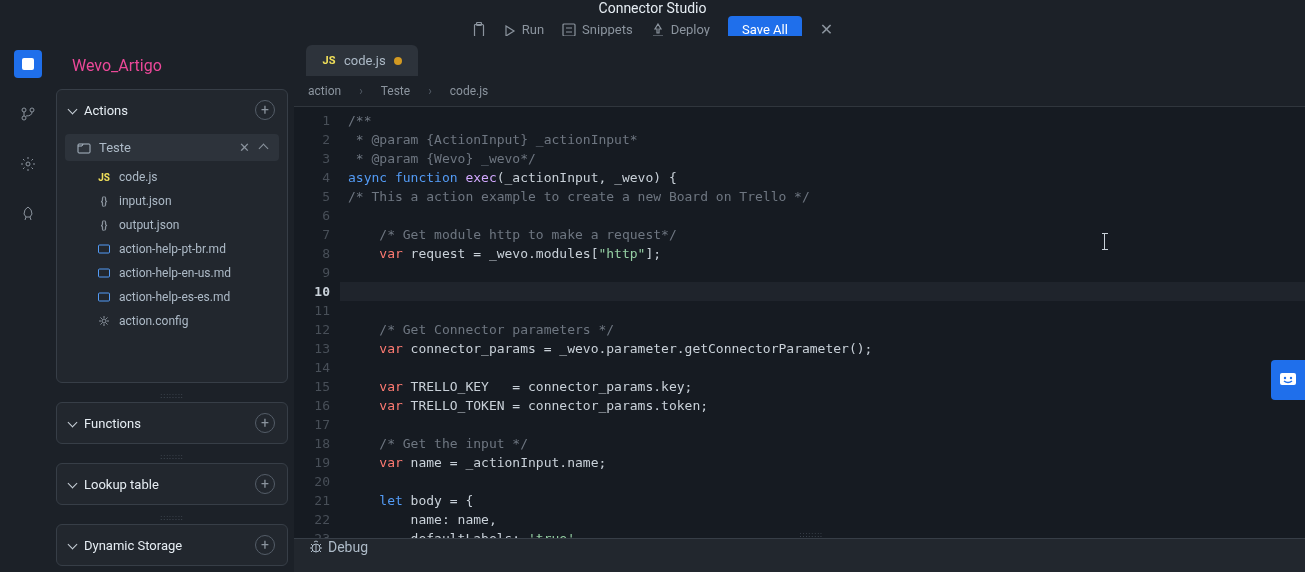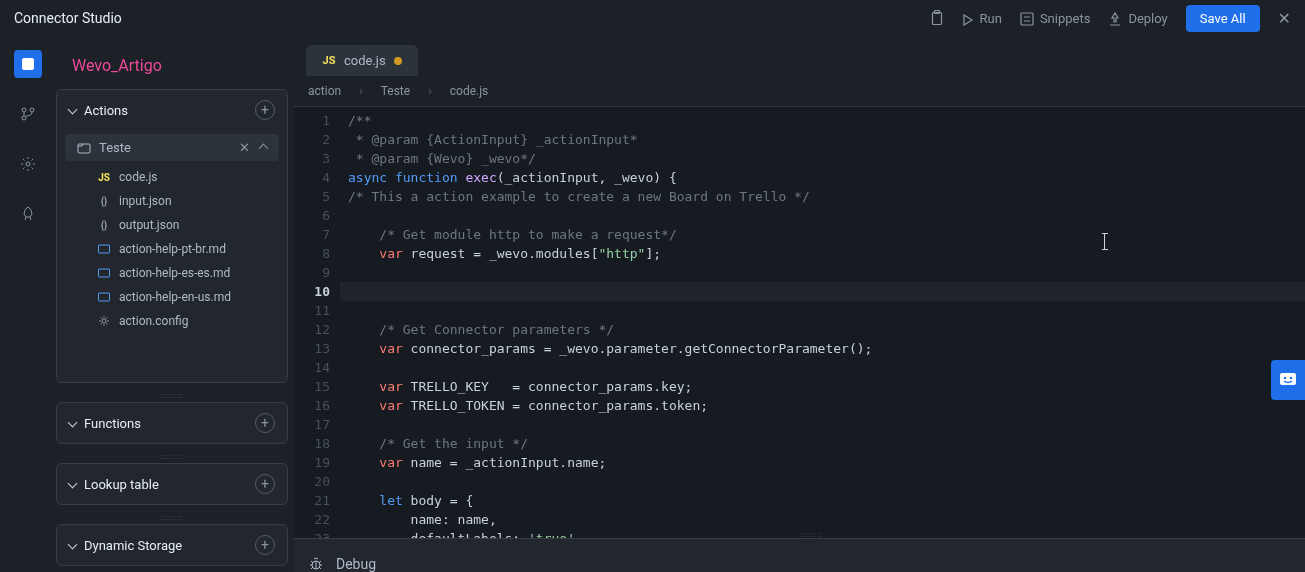--- a/index.html
+++ b/index.html
@@ -12,20 +12,21 @@
   height: 572px;
   overflow: hidden;
 }
 .topbar {
   height: 36px;
   display: flex;
   align-items: center;
   padding: 0 14px;
   background: #1c2128;
   justify-content: space-between;
+  flex-direction: column;
 }
 .topbar-left { font-size: 14px; color: #e6edf3; }
 .topbar-right { display: flex; align-items: center; gap: 18px; }
 .topbar-btn {
   display: flex;
   align-items: flex-end;
   gap: 6px;
   color: #8b949e;
   cursor: pointer;
   font-size: 13px;
@@ -217,25 +218,25 @@
   width: 6px;
   height: 1px;
   background: #c9d1d9;
   left: -2.5px;
 }
 .cursor-caret::before { top: 0; }
 .cursor-caret::after { bottom: 0; }
 .debug-panel {
   height: 34px;
   display: flex;
-  align-items: flex-end;
+  align-items: flex-start;
   padding: 0 14px;
   background: #22272e;
   border-top: 1px solid #373e47;
-  gap: 12px;
+  gap: 4px;
   color: #adbac7;
   font-size: 14px;
 }
 .debug-drag {
   position: absolute;
   top: -8px;
   left: 50%;
   color: #545d68;
   font-size: 8px;
   letter-spacing: 1px;
@@ -368,29 +369,29 @@
               </svg>
             </span>
             <span>action-help-pt-br.md</span>
           </div>
           <div class="tree-node tree-file">
             <span class="file-icon md">
               <svg width="12" height="12" viewBox="0 0 12 12">
                 <rect x="0.5" y="2" width="11" height="8" rx="1" fill="none" stroke="#539bf5"></rect>
               </svg>
             </span>
-            <span>action-help-es-es.md</span>
+            <span>action-help-en-us.md</span>
           </div>
           <div class="tree-node tree-file">
             <span class="file-icon md">
               <svg width="12" height="12" viewBox="0 0 12 12">
                 <rect x="0.5" y="2" width="11" height="8" rx="1" fill="none" stroke="#539bf5"></rect>
               </svg>
             </span>
-            <span>action-help-en-us.md</span>
+            <span>action-help-es-es.md</span>
           </div>
           <div class="tree-node tree-file">
             <span class="file-icon cfg">
               <svg width="12" height="12" viewBox="0 0 12 12">
                 <circle cx="6" cy="6" r="2" fill="none" stroke="currentColor"></circle>
                 <path d="M6 1v2M6 9v2M1 6h2M9 6h2M2.5 2.5l1.4 1.4M8.1 8.1l1.4 1.4M2.5 9.5l1.4-1.4M8.1 3.9l1.4-1.4" stroke="currentColor"></path>
               </svg>
             </span>
             <span>action.config</span>
           </div>

